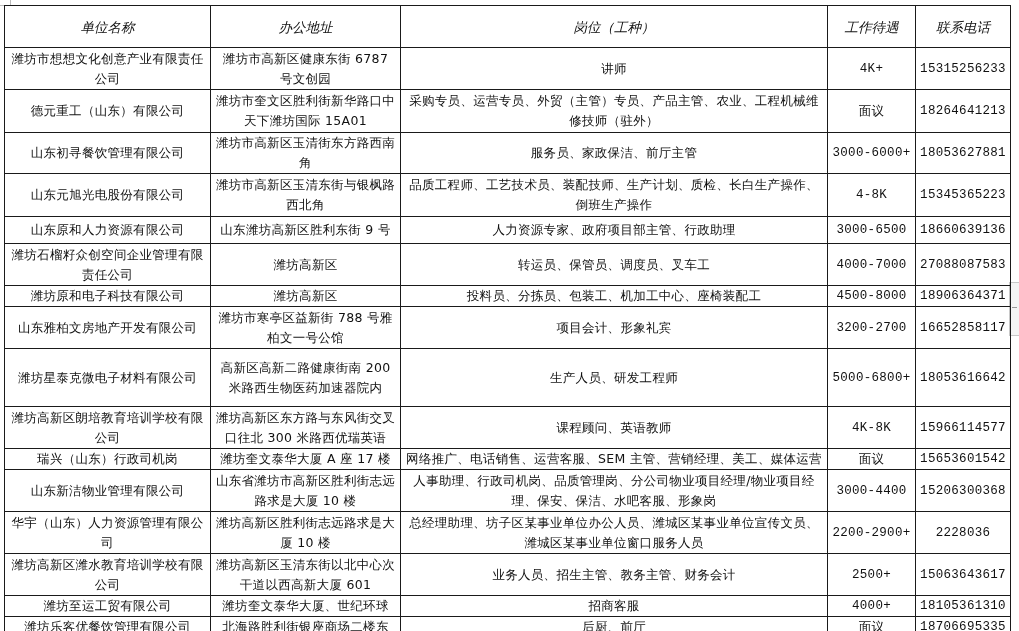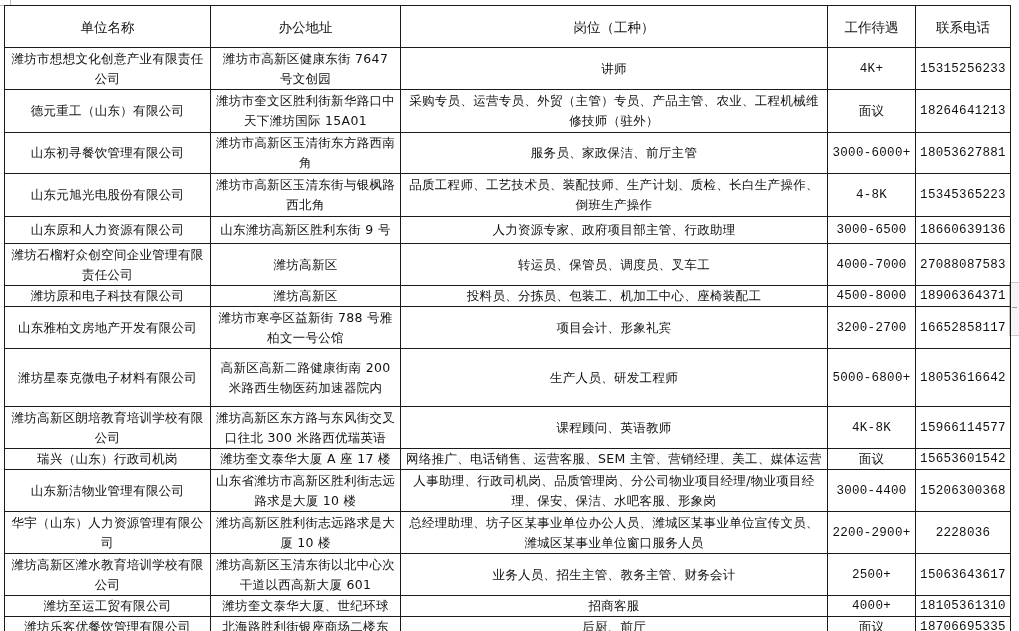--- a/index.html
+++ b/index.html
@@ -8,21 +8,21 @@
   .corner-mark { position: absolute; left: 0; top: 0; width: 10px; height: 5px;
                  border-right: 1px solid #bbb; border-bottom: 1px solid #bbb; }
   .side-mark { position: absolute; right: 0; top: 282px; width: 9px; height: 52px;
                border: 1px solid #c8c8c8; border-right: none; background: #f4f4f4; }
   .side-mark::after { content: ""; position: absolute; left: 2px; top: 24px; width: 5px; height: 1px; background: #999; }
   table.jobs { position: absolute; left: 4px; top: 5px; border-collapse: collapse;
                table-layout: fixed; width: 1006px; }
   table.jobs td, table.jobs th { border: 1px solid #1a1a1a; text-align: center;
                vertical-align: middle; font-size: 12.5px; line-height: 20px;
                padding: 0 4px; font-weight: normal; letter-spacing: 0.3px; }
-  table.jobs th { height: 41px; font-size: 13.5px; letter-spacing: 0; }
+  table.jobs th { height: 41px; font-size: 13.5px; letter-spacing: 0; font-style: italic; }
   col.c1 { width: 206px; } col.c2 { width: 190px; } col.c3 { width: 427px; }
   col.c4 { width: 88px; }  col.c5 { width: 95px; }
   td.num { font-family: Liberation Mono, monospace; font-size: 12px; letter-spacing: 0; }
   td.pos { padding: 0 6px; }
 </style>
 </head>
 <body>
 
 <div class="corner-mark"></div>
 <div class="side-mark"></div>
@@ -40,21 +40,21 @@
       <th>单位名称</th>
       <th>办公地址</th>
       <th>岗位（工种）</th>
       <th>工作待遇</th>
       <th>联系电话</th>
     </tr>
   </thead>
   <tbody>
     <tr style="height:42px">
       <td>潍坊市想想文化创意产业有限责任公司</td>
-      <td>潍坊市高新区健康东街 7647 号文创园</td>
+      <td>潍坊市高新区健康东街 6787 号文创园</td>
       <td class="pos">讲师</td>
       <td class="num">4K+</td>
       <td class="num">15315256233</td>
     </tr>
     <tr style="height:43px">
       <td>德元重工（山东）有限公司</td>
       <td>潍坊市奎文区胜利街新华路口中天下潍坊国际 15A01</td>
       <td class="pos">采购专员、运营专员、外贸（主管）专员、产品主管、农业、工程机械维修技师（驻外）</td>
       <td>面议</td>
       <td class="num">18264641213</td>

